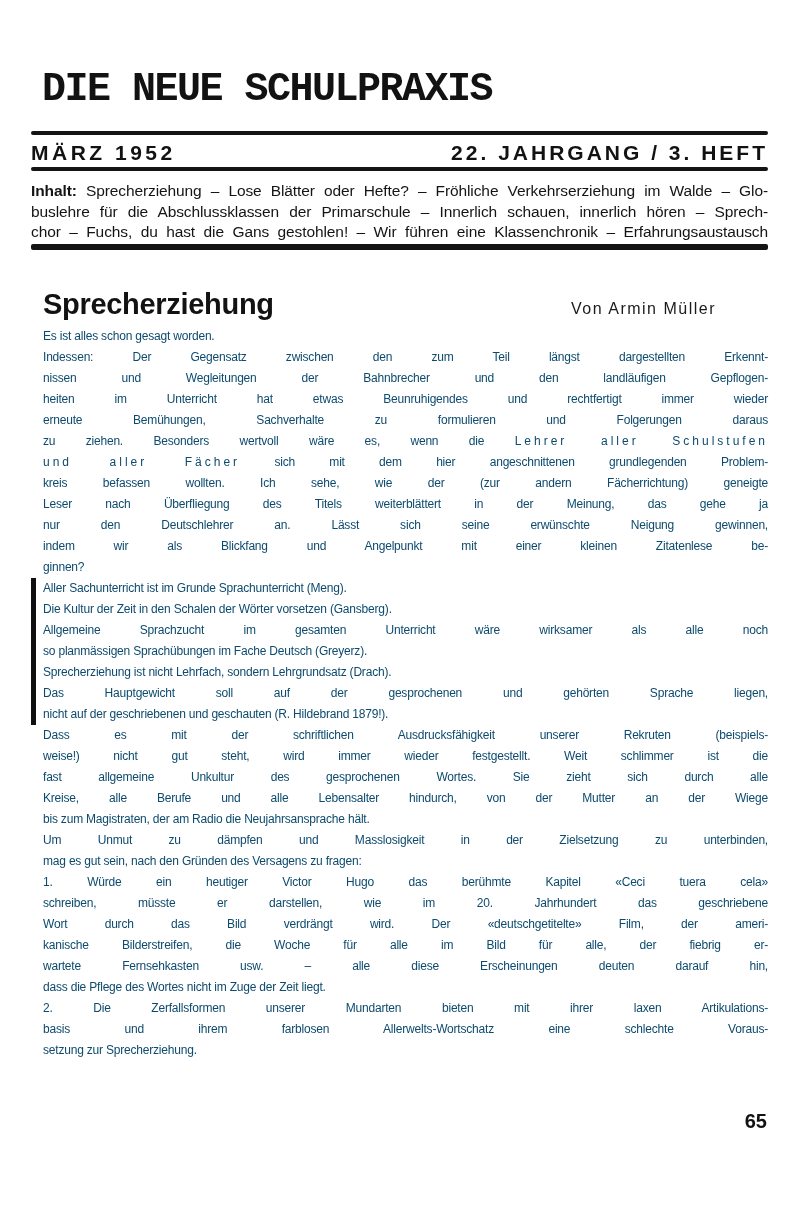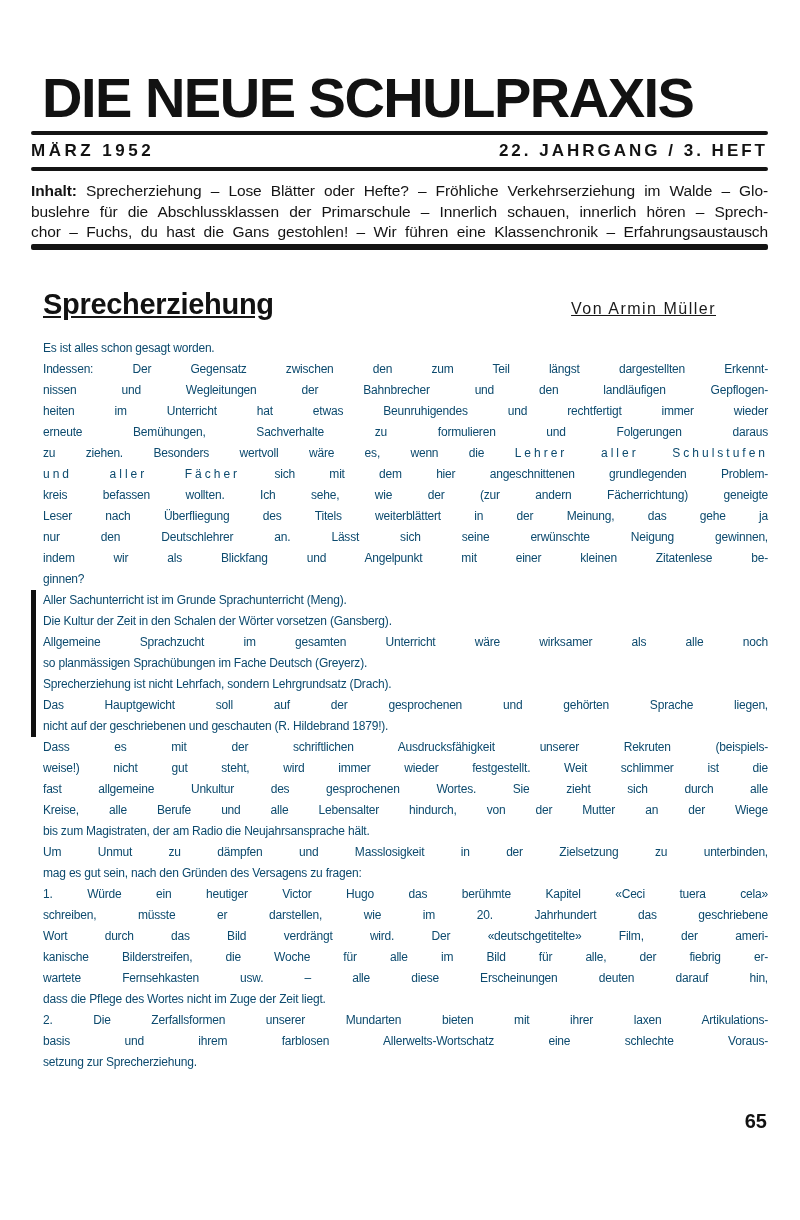--- a/index.html
+++ b/index.html
@@ -9,47 +9,48 @@
     height: 1220px;
     background: #ffffff;
     font-family: "Liberation Sans", sans-serif;
     color: #161616;
     overflow: hidden;
   }
   .masthead {
     position: absolute;
     top: 70px;
     left: 42px;
-    font-size: 56px;
+    font-size: 40px;
     line-height: 1;
     font-weight: 700;
     letter-spacing: -1.5px;
     color: #121212;
     white-space: nowrap;
+    font-family: Liberation Mono, monospace;
   }
   .rule {
     position: absolute;
     left: 31px;
     width: 737px;
     background: #141414;
     border-radius: 2px;
   }
   .rule-1 { top: 131px; height: 4px; }
   .rule-2 { top: 167px; height: 4px; }
   .rule-3 { top: 244px; height: 6px; }
   .issue-row {
     position: absolute;
     top: 141px;
     left: 31px;
     width: 737px;
     display: flex;
     justify-content: space-between;
     align-items: center;
     font-weight: 700;
-    font-size: 17px;
+    font-size: 21px;
     color: #121212;
   }
   .issue-date { letter-spacing: 3.5px; }
   .issue-info { letter-spacing: 3px; }
   .inhalt {
     position: absolute;
     top: 181px;
     left: 31px;
     width: 737px;
     font-size: 15.5px;
@@ -60,23 +61,22 @@
   .article {
     position: absolute;
     top: 288px;
     left: 43px;
     width: 725px;
   }
   .title-row {
     display: flex;
     justify-content: space-between;
     align-items: baseline;
-    margin-bottom: 17px;
+    margin-bottom: 5px;
     padding-right: 52px;
-    text-decoration: underline;
   }
   .title {
     font-size: 29px;
     font-weight: 700;
     letter-spacing: -0.3px;
     color: #121212;
   }
   .byline {
     font-size: 16px;
     font-weight: 400;

